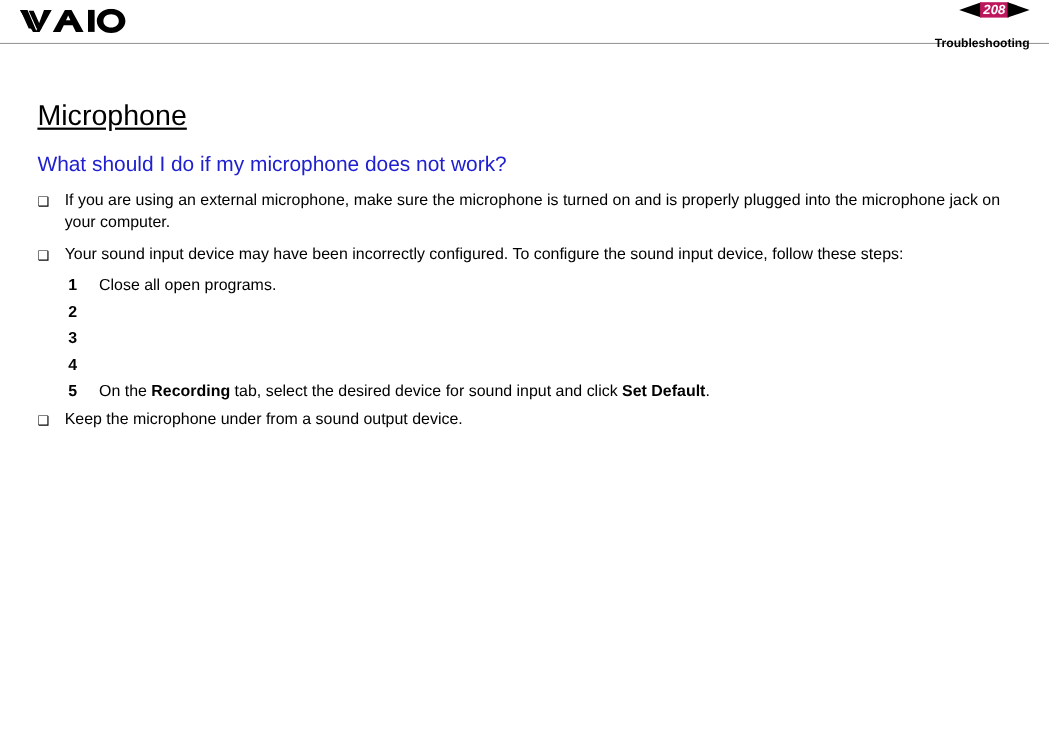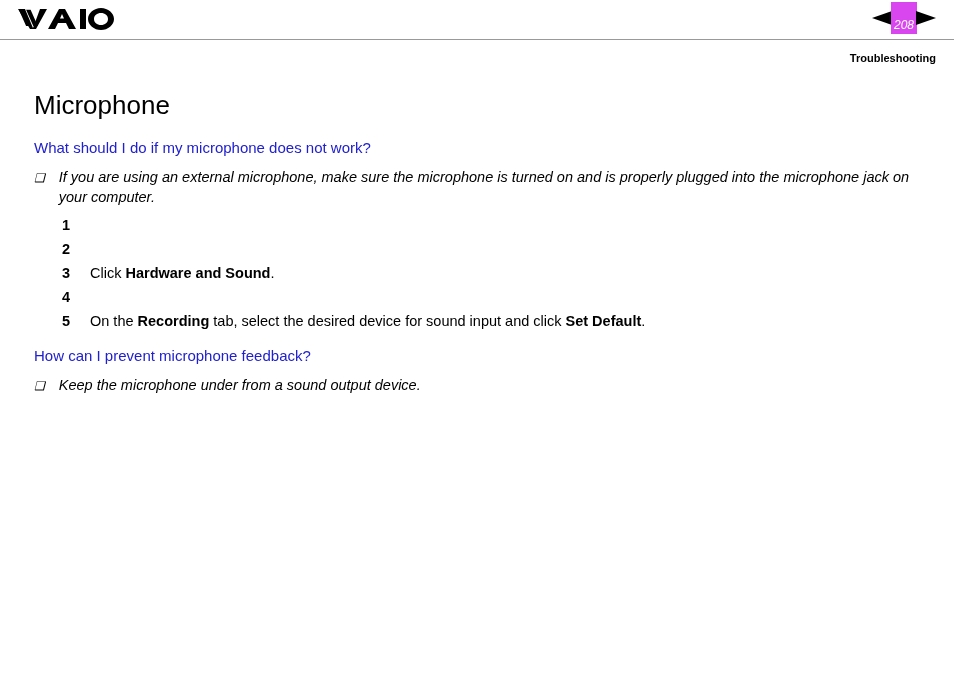--- a/index.html
+++ b/index.html
@@ -32,47 +32,47 @@
   .navline {
     display:flex; align-items:center; justify-content:flex-end;
   }
   .navline .tri-l {
     width:0;height:0;border-top:7px solid transparent;border-bottom:7px solid transparent;border-right:20px solid #000;
   }
   .navline .tri-r {
     width:0;height:0;border-top:7px solid transparent;border-bottom:7px solid transparent;border-left:20px solid #000;
   }
   .navline .mid {
-    background:#d946ef;color:#fff;font-style:italic;font-weight:normal;font-size:12px;
-    padding:16px 3px;height:14px;line-height:14px;margin:0 -1px;
+    background:#be185d;color:#fff;font-style:italic;font-weight:bold;font-size:12px;
+    padding:0 3px;height:14px;line-height:14px;margin:0 -1px;
   }
   .section-label {
     font-size: 11px;
     font-weight: bold;
     margin-top: 18px;
   }
   .content {
     padding: 50px 30px 0 34px;
   }
   h1 {
     font-size: 26px;
     font-weight: normal;
     margin-bottom: 18px;
+    text-decoration: underline;
   }
   h2 {
     color: #2020d0;
-    font-size: 15px;
+    font-size: 19px;
     font-weight: normal;
     margin-bottom: 12px;
     margin-top: 8px;
   }
   .bullet-list {
     list-style: none;
     margin-bottom: 10px;
-    font-style: italic;
   }
   .bullet-list > li {
     display: flex;
     align-items: flex-start;
     font-size: 14.5px;
     line-height: 1.35;
     margin-bottom: 10px;
   }
   .bullet-list > li::before {
     content: "❑";
@@ -131,40 +131,42 @@
 </div>
 
 <div class="content">
   <h1>Microphone</h1>
 
   <h2>What should I do if my microphone does not work?</h2>
   <ul class="bullet-list">
     <li>
         <span>If you are using an external microphone, make sure the microphone is turned on and is properly plugged into the microphone jack on your computer.</span>
       </li>
+    <li>
+        <span>Your sound input device may have been incorrectly configured. To configure the sound input device, follow these steps:</span>
+      </li>
   </ul>
   <ol class="num-list">
     <li>
         <span class="num">1</span>
+        <span><span>Close all open programs.</span></span>
       </li>
     <li>
         <span class="num">2</span>
       </li>
     <li>
         <span class="num">3</span>
-        <span><span>Click </span><strong>Hardware and Sound</strong><span>.</span></span>
       </li>
     <li>
         <span class="num">4</span>
       </li>
     <li>
         <span class="num">5</span>
         <span><span>On the </span><strong>Recording</strong><span> tab, select the desired device for sound input and click </span><strong>Set Default</strong><span>.</span></span>
       </li>
   </ol>
 
-  <h2 style="margin-top:18px;">How can I prevent microphone feedback?</h2>
   <ul class="bullet-list">
     <li>
         <span>Keep the microphone under from a sound output device.</span>
       </li>
   </ul>
 </div>
 
 </body></html>

